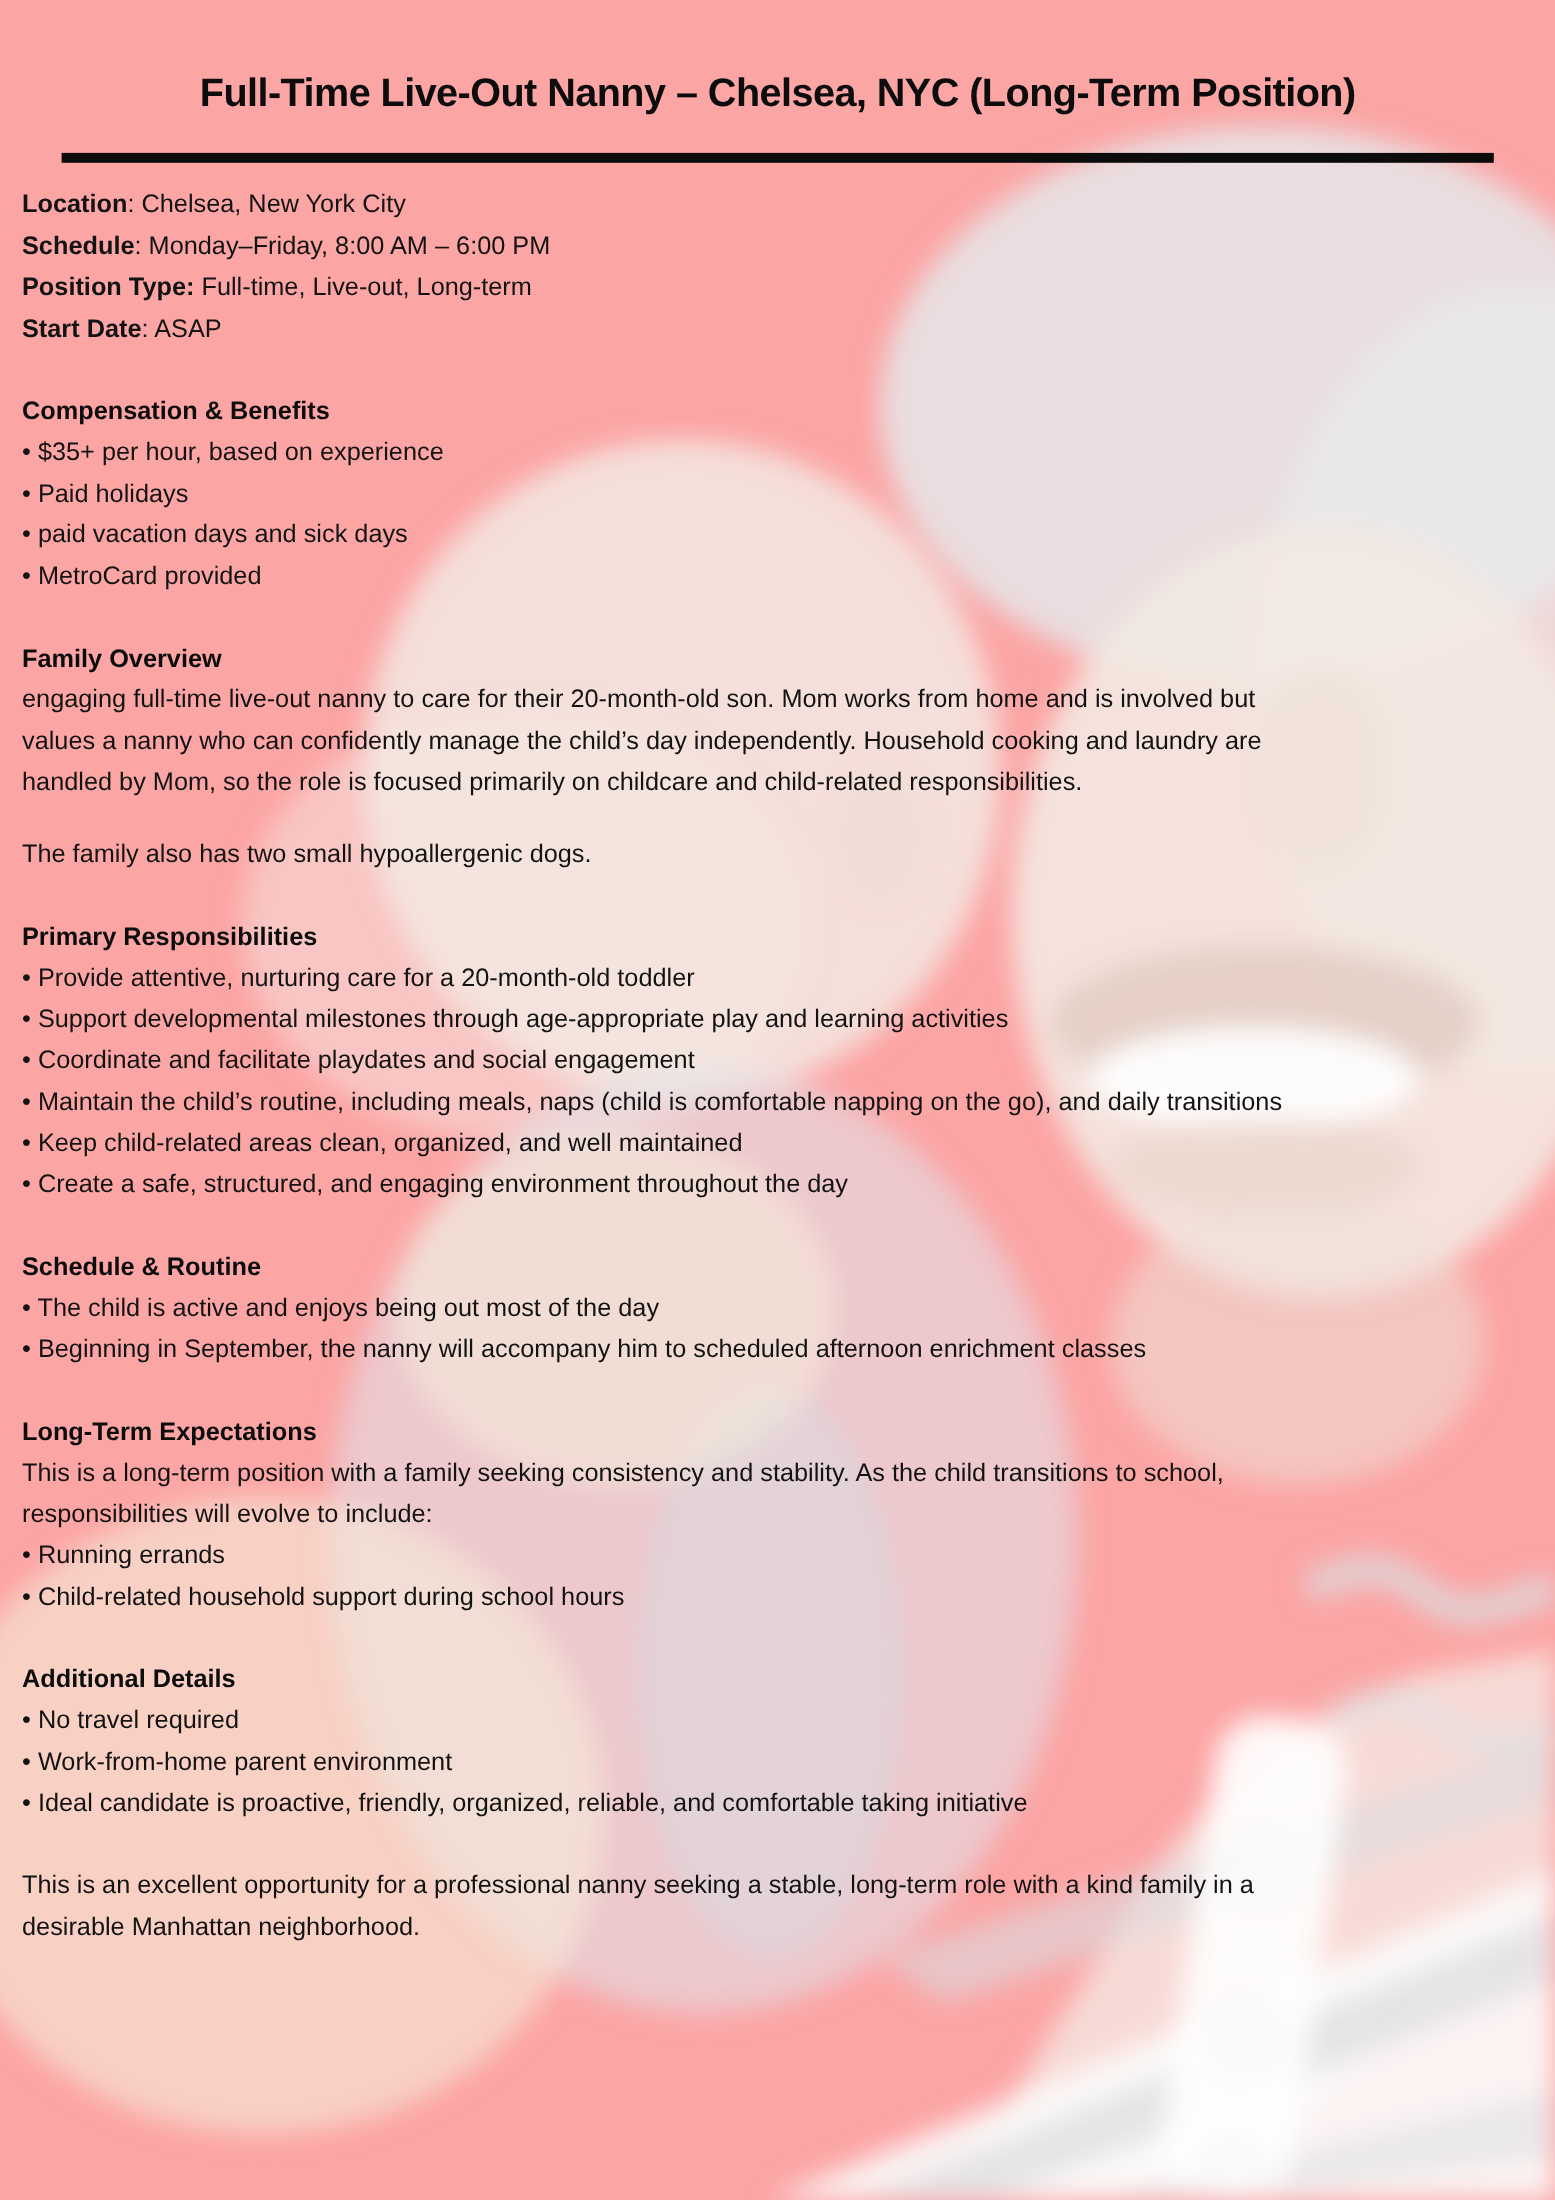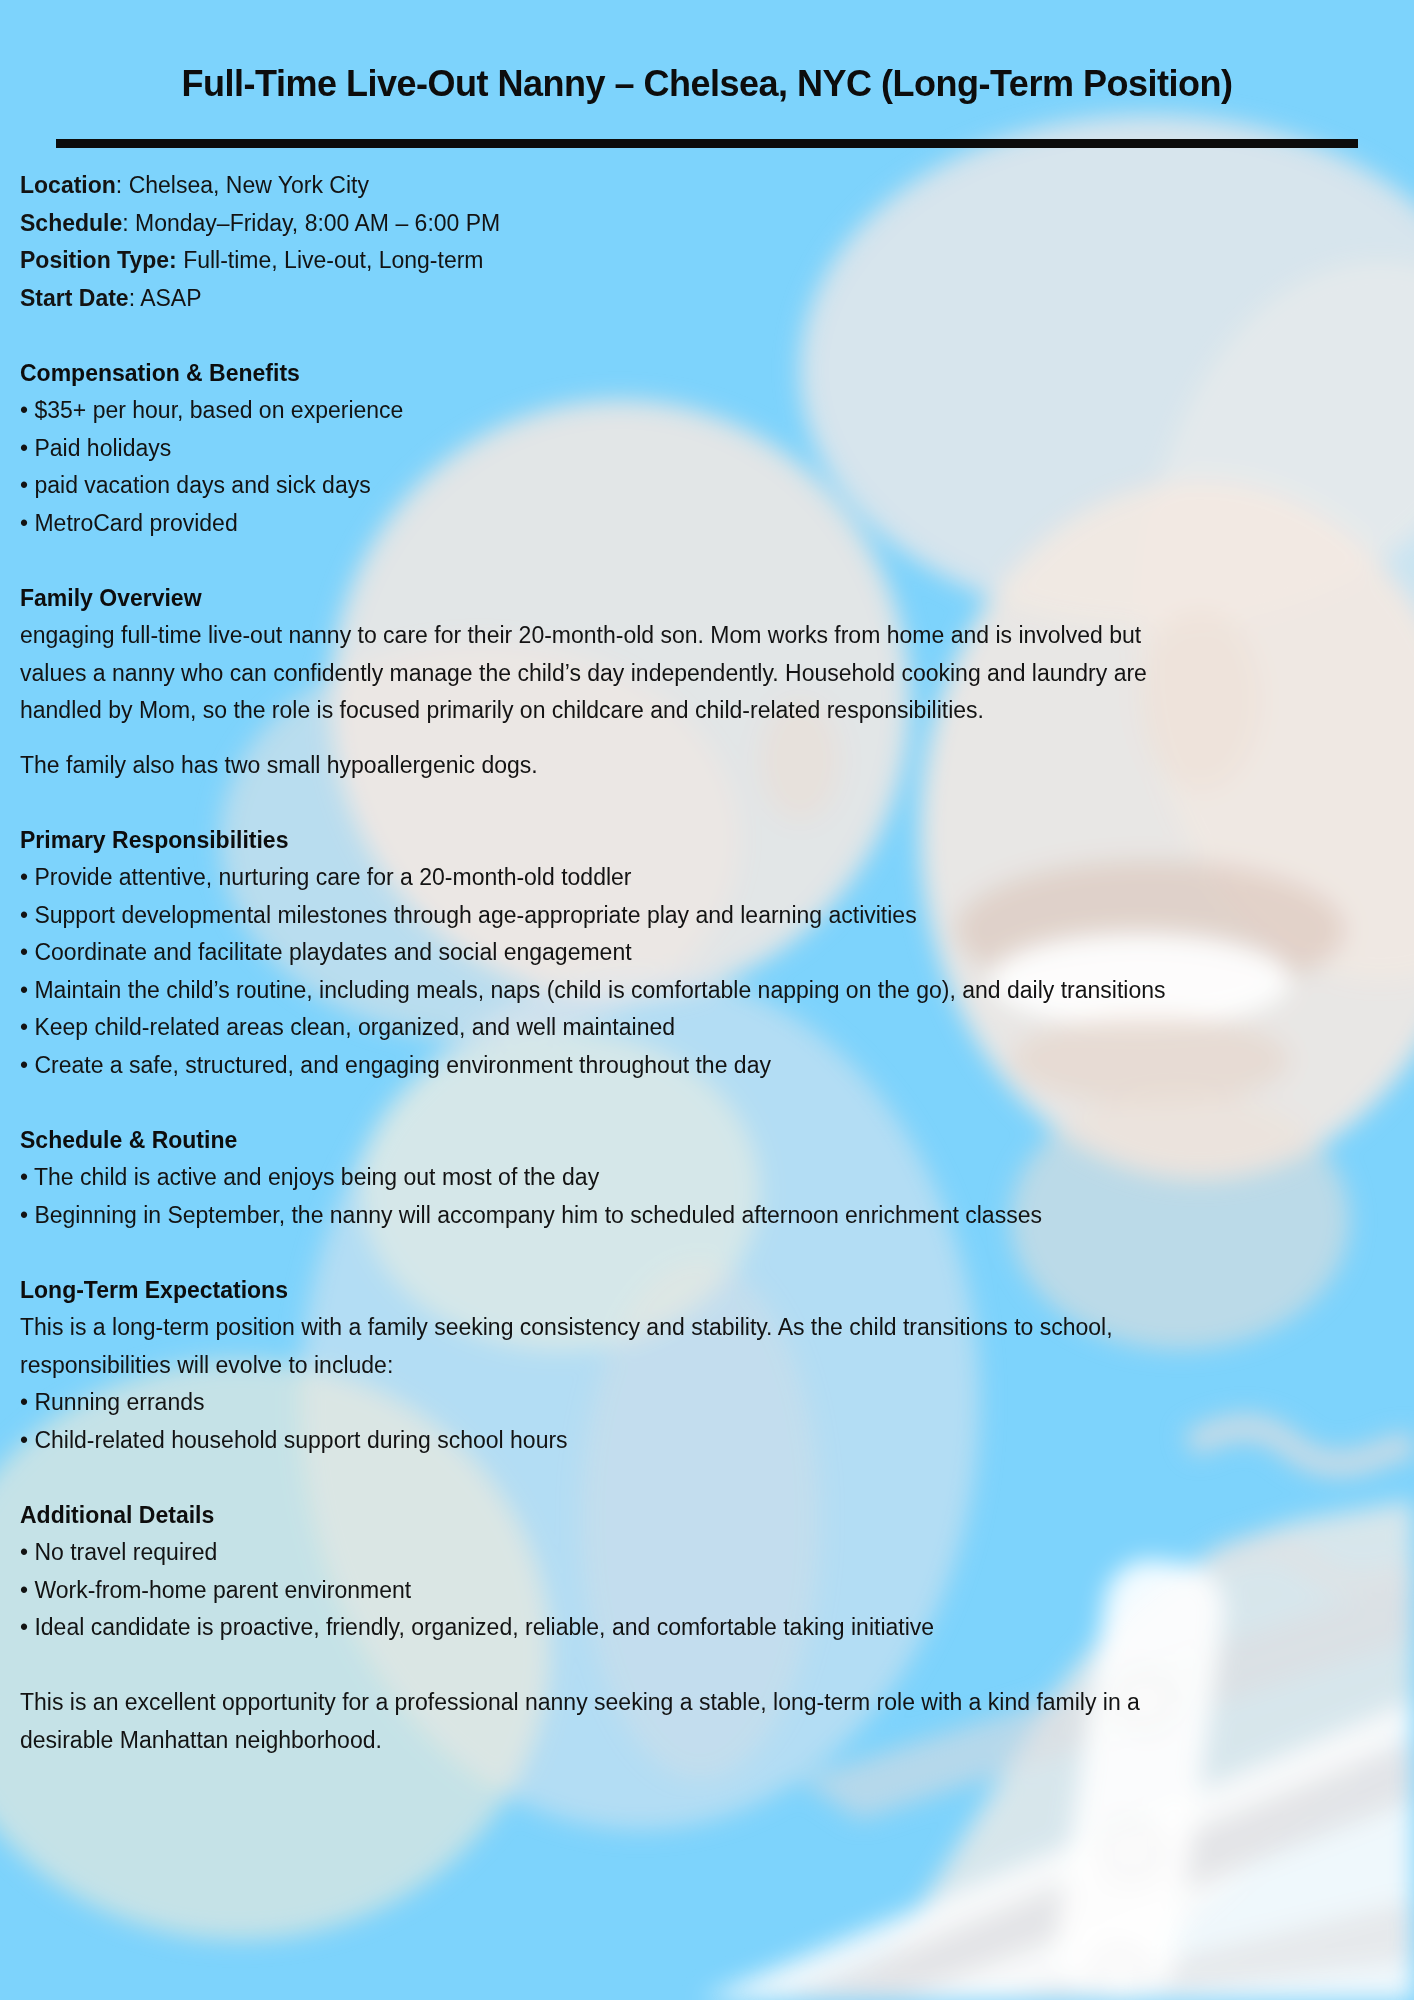--- a/index.html
+++ b/index.html
@@ -1,36 +1,36 @@
 <!DOCTYPE html>
 <html><head>
 <meta charset="utf-8">
 <style>
   html,body{margin:0;padding:0;background:#e9e9e9;}
   .page{
     position:relative;width:1414px;height:2000px;margin:0 auto;
-    background:#7dd3fc;overflow:hidden;
+    background:#fca5a5;overflow:hidden;
     font-family:"Liberation Sans",sans-serif;color:#111111;
   }
   .bg{position:absolute;left:0;top:0;width:1414px;height:2000px;}
   .title{
     position:absolute;top:62px;left:0;width:1414px;margin:0;
     text-align:center;font-size:36px;line-height:44px;font-weight:700;
     letter-spacing:-0.5px;color:#0d0d0d;
   }
   .divider{position:absolute;top:139px;left:56px;width:1302px;height:9px;background:#0c0c0c;}
   .doc{
     position:absolute;top:167px;left:20px;width:1376px;
     font-size:23px;line-height:37.5px;color:#131313;
   }
   .line{white-space:pre;height:37.5px;}
   .b{font-weight:700;text-align:right;}
   .h{font-weight:700;color:#0d0d0d;}
   .sec{margin-top:37.5px;}
-  .note{margin-top:17px;}
+  .note{margin-top:28px;}
 </style>
 </head>
 <body>
 
 <div class="page">
 
   <svg class="bg" viewBox="0 0 1414 2000" xmlns="http://www.w3.org/2000/svg" aria-hidden="true">
     <defs>
       <filter id="soft" x="-25%" y="-25%" width="150%" height="150%">
         <feGaussianBlur stdDeviation="12"></feGaussianBlur>

